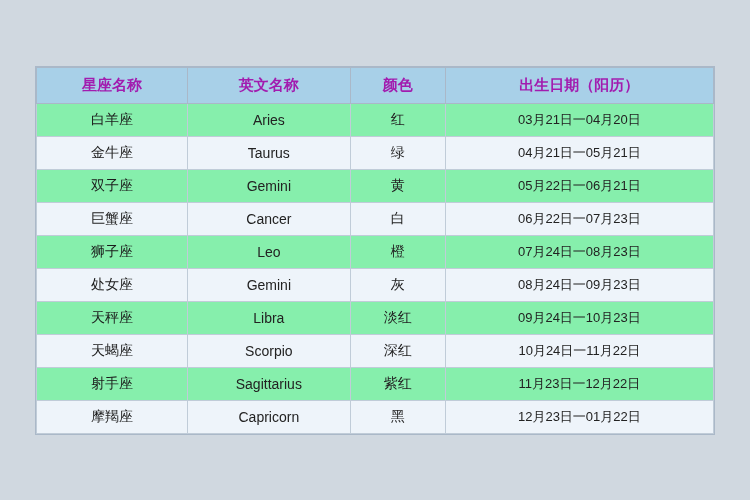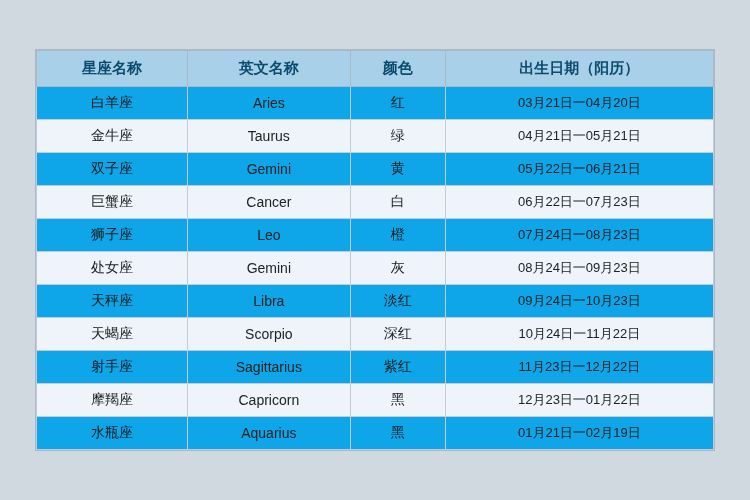--- a/index.html
+++ b/index.html
@@ -32,25 +32,25 @@
     thead tr {
       background-color: #a8d0e8;
     }
 
     thead th {
       border: 1px solid #aab8c8;
       padding: 8px 10px;
       text-align: center;
       font-size: 15px;
       font-weight: bold;
-      color: #0c4a6e;
+      color: #a21caf;
     }
 
     tbody tr {
-      background-color: #0ea5e9;
+      background-color: #86efac;
     }
 
     tbody tr:nth-child(even) {
       background-color: #eef4fa;
     }
 
     tbody td {
       border: 1px solid #c0ccd8;
       padding: 7px 10px;
       text-align: center;
@@ -139,21 +139,15 @@
           <td>Sagittarius</td>
           <td>紫红</td>
           <td>11月23日一12月22日</td>
         </tr>
         <tr>
           <td>摩羯座</td>
           <td>Capricorn</td>
           <td>黑</td>
           <td>12月23日一01月22日</td>
         </tr>
-        <tr>
-          <td>水瓶座</td>
-          <td>Aquarius</td>
-          <td>黑</td>
-          <td>01月21日一02月19日</td>
-        </tr>
       </tbody>
   </table>
 </div>
 
 </body></html>

